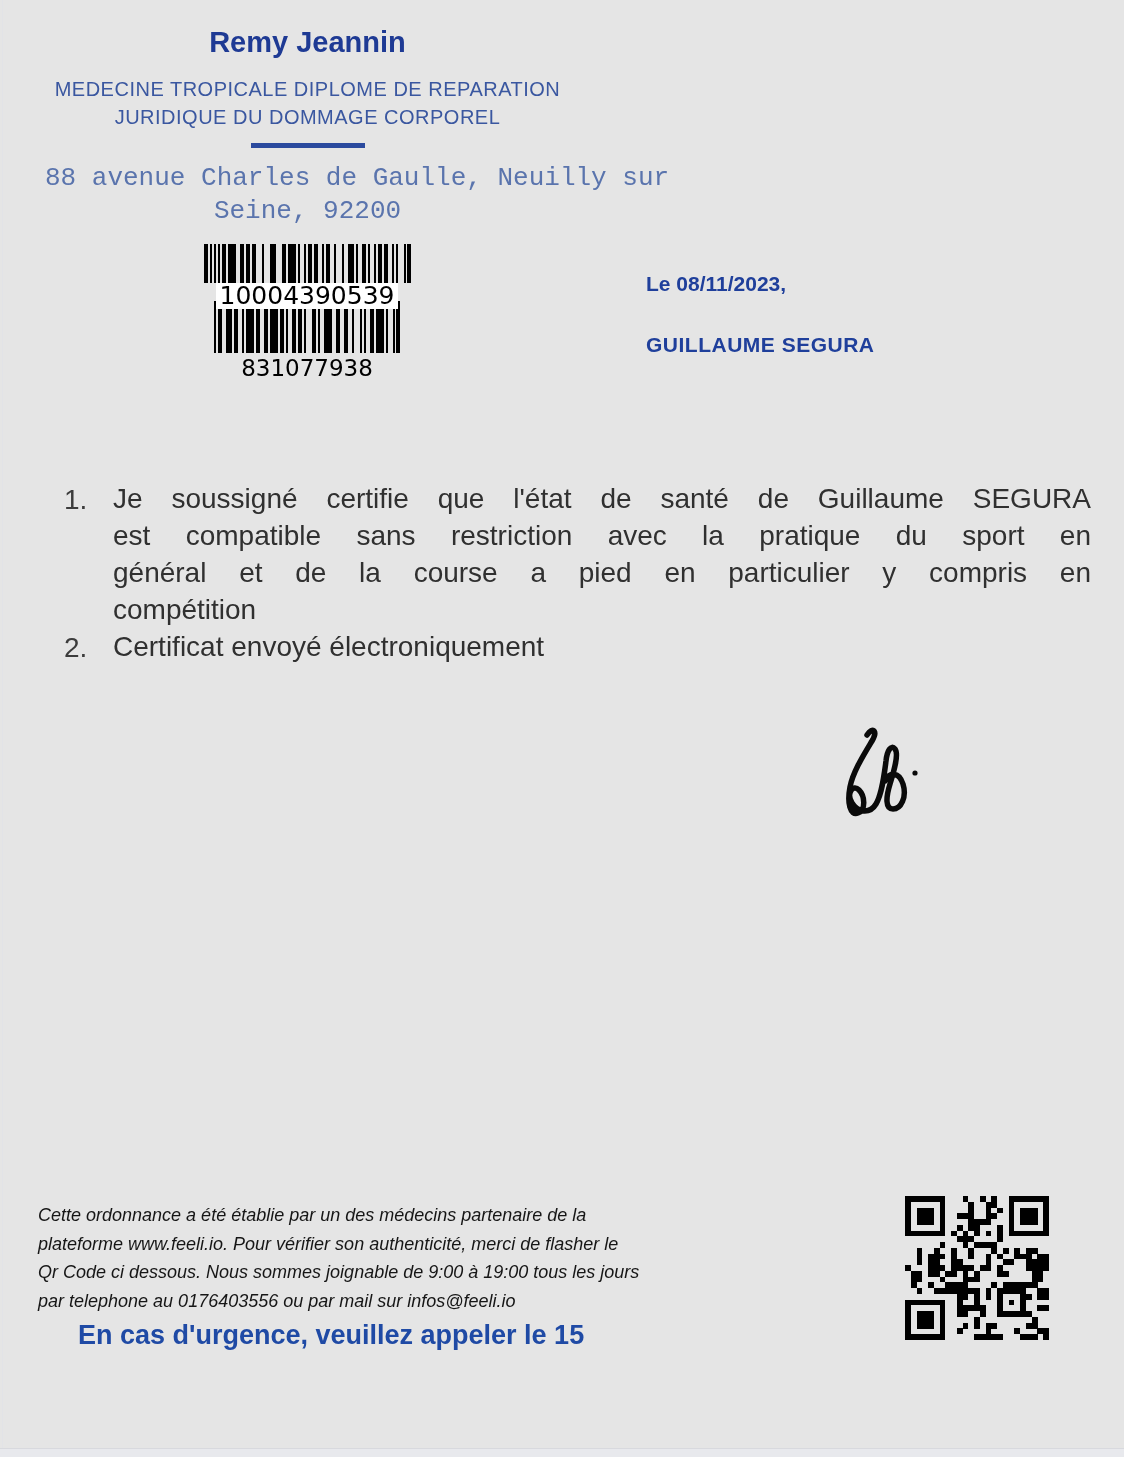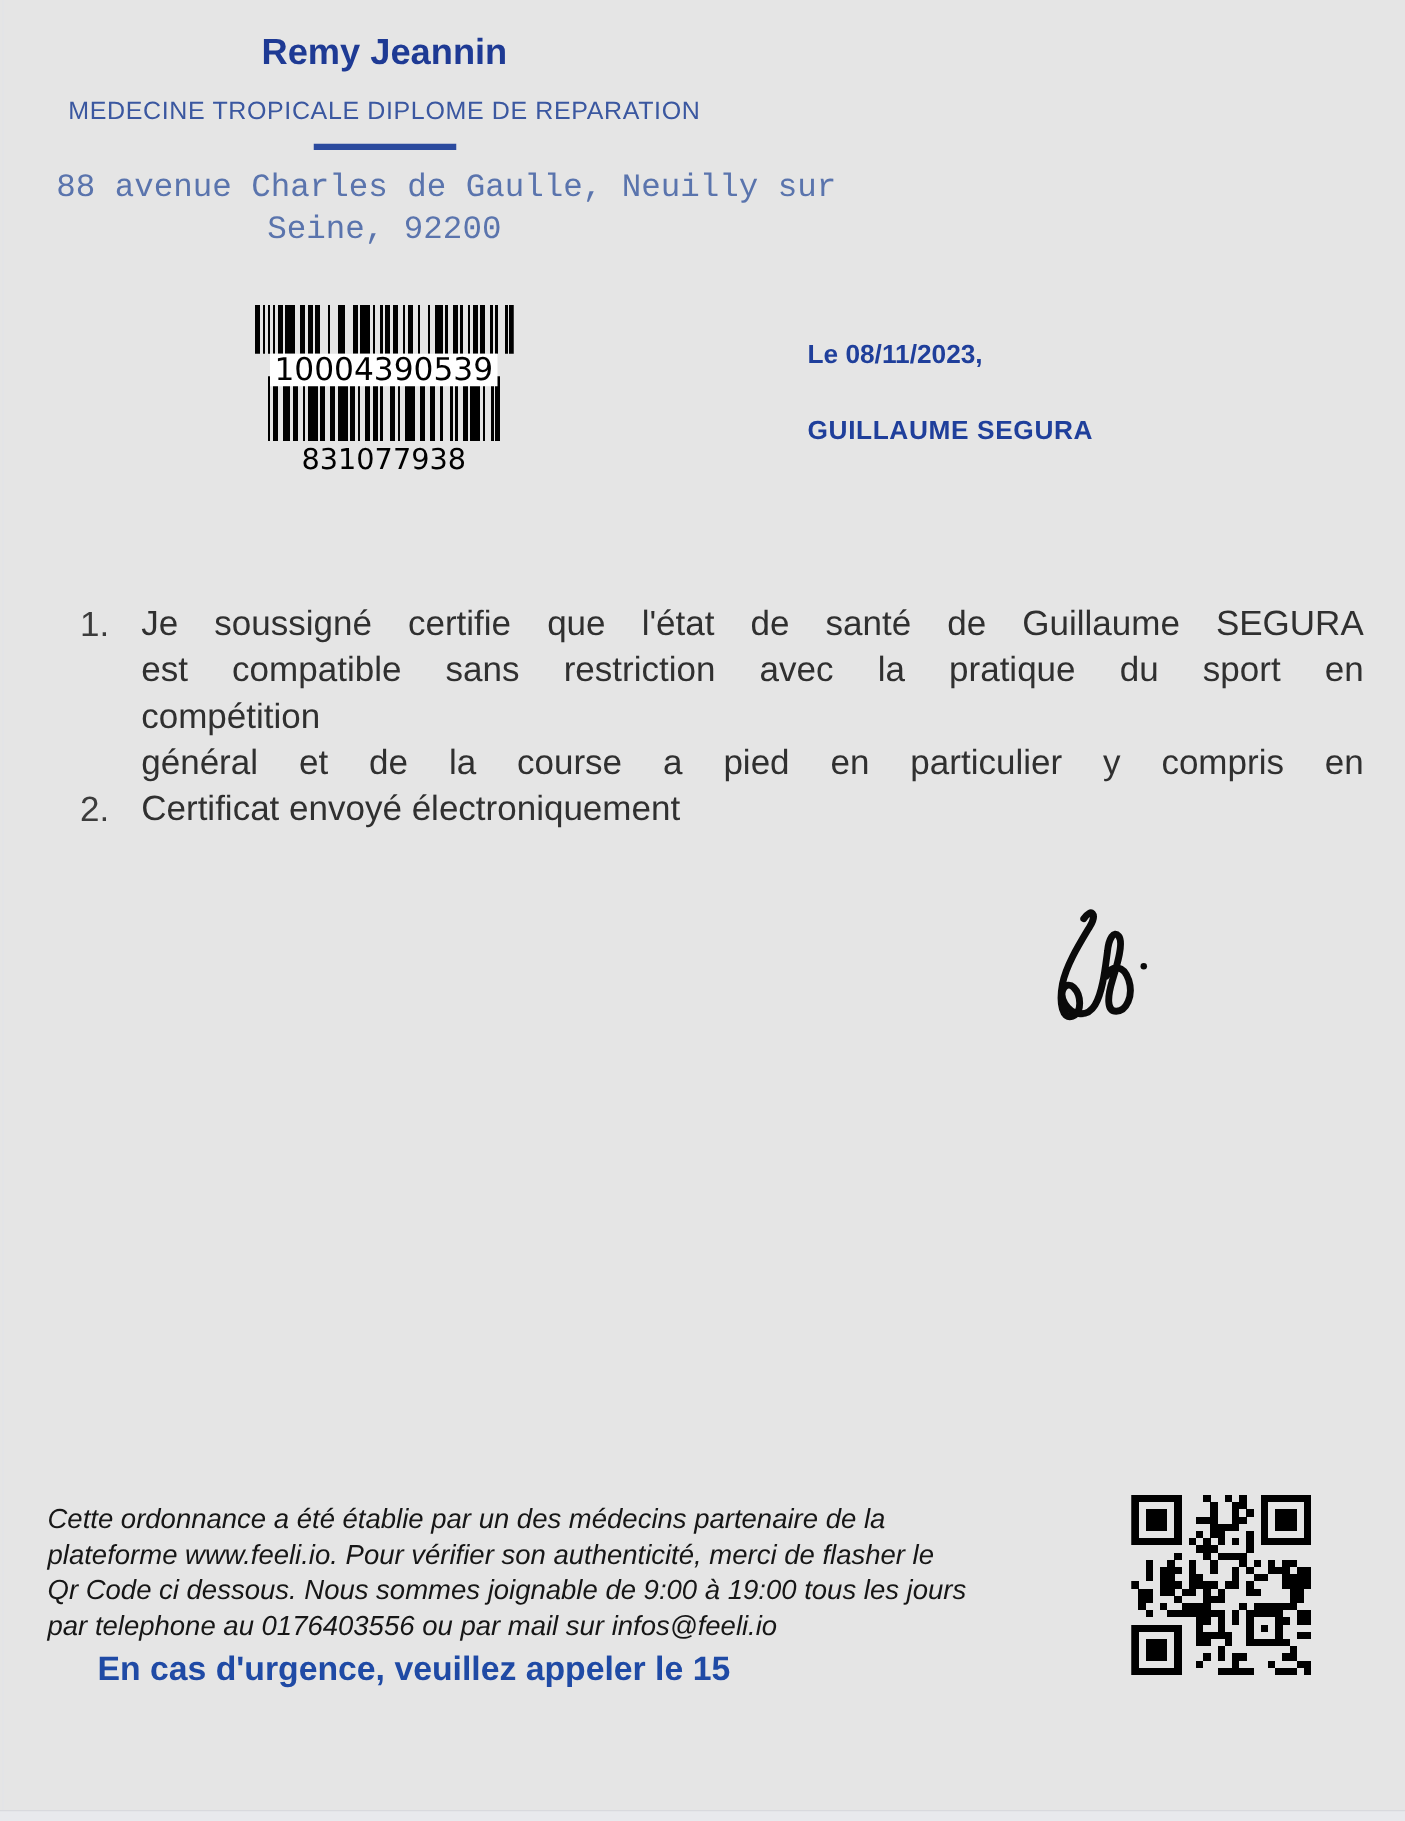--- a/index.html
+++ b/index.html
@@ -37,38 +37,39 @@
   .rx-num{position:absolute;left:0;top:0;color:#3c3c3c;line-height:37px;}
   .rx-line{line-height:36px;height:37px;overflow:hidden;white-space:normal;}
   .jline{text-align:justify;}
   .jline::after{content:"";display:inline-block;width:100%;height:0;}
 
   
   #signature{position:absolute;left:833px;top:726px;}
 
   
   #footer-notice{position:absolute;left:38px;top:1201px;font-style:italic;color:#161616;
-                 font-size:22px;line-height:28.5px;}
+                 font-size:18px;line-height:28.5px;}
   #footer-notice div{white-space:nowrap;}
   #emergency{position:absolute;left:38px;top:1320px;color:#1f4aa5;font-weight:bold;font-size:27px;white-space:nowrap;margin-left:40px;}
 
   
   #qr{position:absolute;left:905px;top:1196px;width:144px;height:144px;line-height:0;}
 </style>
 </head>
 <body>
 
 <div id="page">
 
   <div id="left-edge"></div>
 
   <div id="header">
     <div id="doctor-name">Remy Jeannin</div>
     <div id="speciality">
       <div>MEDECINE TROPICALE DIPLOME DE REPARATION</div>
+      <div>JURIDIQUE DU DOMMAGE CORPOREL</div>
     </div>
     <div id="header-divider"></div>
     <div id="address">
       <div>88 avenue Charles de Gaulle, Neuilly sur</div>
       <div>Seine, 92200</div>
     </div>
   </div>
 
   <div id="barcode-block">
     <div id="barcode-fragment"></div>
@@ -142,22 +143,22 @@
   <div id="date-block">
     <div id="document-date">Le 08/11/2023,</div>
     <div id="patient-name">GUILLAUME SEGURA</div>
   </div>
 
   <div id="rx-list">
     <div class="rx-item">
       <span class="rx-num">1.</span>
       <div class="rx-line jline">Je soussigné certifie que l'état de santé de Guillaume SEGURA</div>
       <div class="rx-line jline">est compatible sans restriction avec la pratique du sport en</div>
+      <div class="rx-line jline">général et de la course a pied en particulier y compris en</div>
       <div class="rx-line">compétition</div>
-      <div class="rx-line jline">général et de la course a pied en particulier y compris en</div>
     </div>
     <div class="rx-item">
       <span class="rx-num">2.</span>
       <div class="rx-line">Certificat envoyé électroniquement</div>
     </div>
   </div>
 
   <div id="signature">
     <svg width="92" height="96" viewBox="0 0 92 96" xmlns="http://www.w3.org/2000/svg">
       <g fill="none" stroke="#0a0a0a" stroke-width="5.5" stroke-linecap="round" stroke-linejoin="round">

